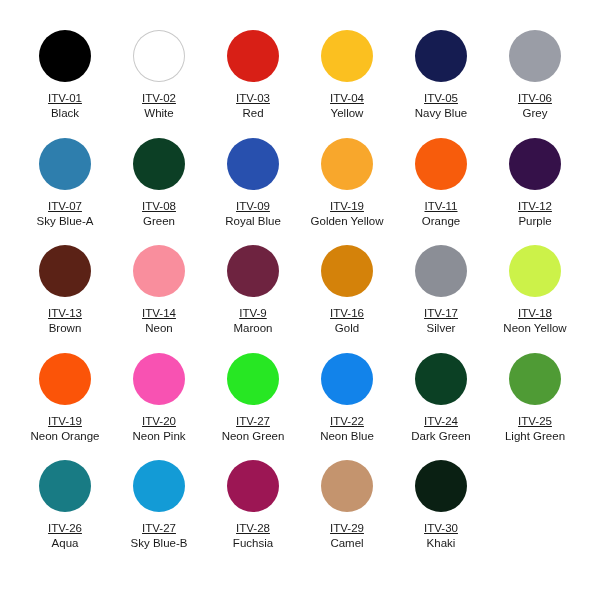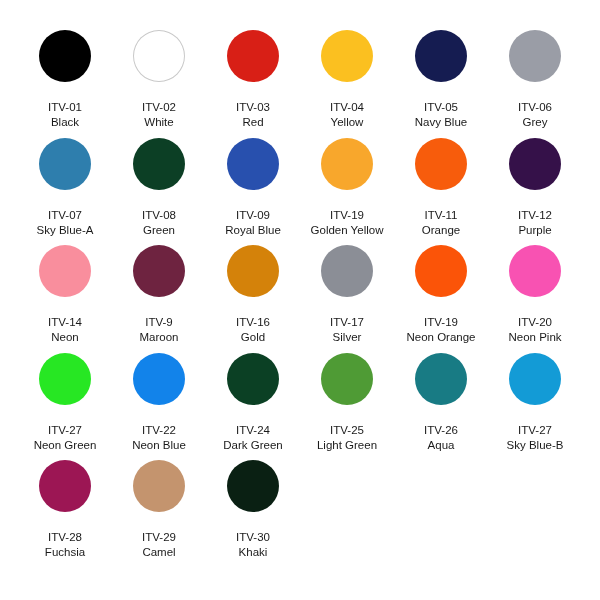--- a/index.html
+++ b/index.html
@@ -41,25 +41,26 @@
     width: 52px;
     height: 52px;
     border-radius: 50%;
     display: block;
     flex: none;
   }
   .swatch-dot.outlined {
     box-shadow: inset 0 0 0 1px #c9c9c9;
   }
   .swatch-code {
-    margin-top: 18px;
+    margin-top: 9px;
     font-size: 11.5px;
     line-height: 14px;
     text-align: center;
     white-space: nowrap;
+    text-decoration: underline;
   }
   .swatch-name {
     margin-top: 1px;
     font-size: 11.5px;
     line-height: 14px;
     text-align: right;
     white-space: nowrap;
   }
 </style>
 </head>
@@ -121,38 +122,48 @@
         <span class="swatch-dot" style="background: rgb(247, 92, 12);"></span>
         <div class="swatch-code">ITV-11</div>
         <div class="swatch-name">Orange</div>
       </div>
       <div class="swatch-cell">
         <span class="swatch-dot" style="background: rgb(53, 17, 73);"></span>
         <div class="swatch-code">ITV-12</div>
         <div class="swatch-name">Purple</div>
       </div>
       <div class="swatch-cell">
+        <span class="swatch-dot" style="background: rgb(91, 34, 22);"></span>
+        <div class="swatch-code">ITV-13</div>
+        <div class="swatch-name">Brown</div>
+      </div>
+      <div class="swatch-cell">
         <span class="swatch-dot" style="background: rgb(249, 142, 157);"></span>
         <div class="swatch-code">ITV-14</div>
         <div class="swatch-name">Neon</div>
       </div>
       <div class="swatch-cell">
         <span class="swatch-dot" style="background: rgb(110, 35, 64);"></span>
         <div class="swatch-code">ITV-9</div>
         <div class="swatch-name">Maroon</div>
       </div>
       <div class="swatch-cell">
         <span class="swatch-dot" style="background: rgb(212, 130, 10);"></span>
         <div class="swatch-code">ITV-16</div>
         <div class="swatch-name">Gold</div>
       </div>
       <div class="swatch-cell">
         <span class="swatch-dot" style="background: rgb(139, 142, 150);"></span>
         <div class="swatch-code">ITV-17</div>
         <div class="swatch-name">Silver</div>
+      </div>
+      <div class="swatch-cell">
+        <span class="swatch-dot" style="background: rgb(204, 242, 73);"></span>
+        <div class="swatch-code">ITV-18</div>
+        <div class="swatch-name">Neon Yellow</div>
       </div>
       <div class="swatch-cell">
         <span class="swatch-dot" style="background: rgb(251, 84, 8);"></span>
         <div class="swatch-code">ITV-19</div>
         <div class="swatch-name">Neon Orange</div>
       </div>
       <div class="swatch-cell">
         <span class="swatch-dot" style="background: rgb(248, 82, 178);"></span>
         <div class="swatch-code">ITV-20</div>
         <div class="swatch-name">Neon Pink</div>

